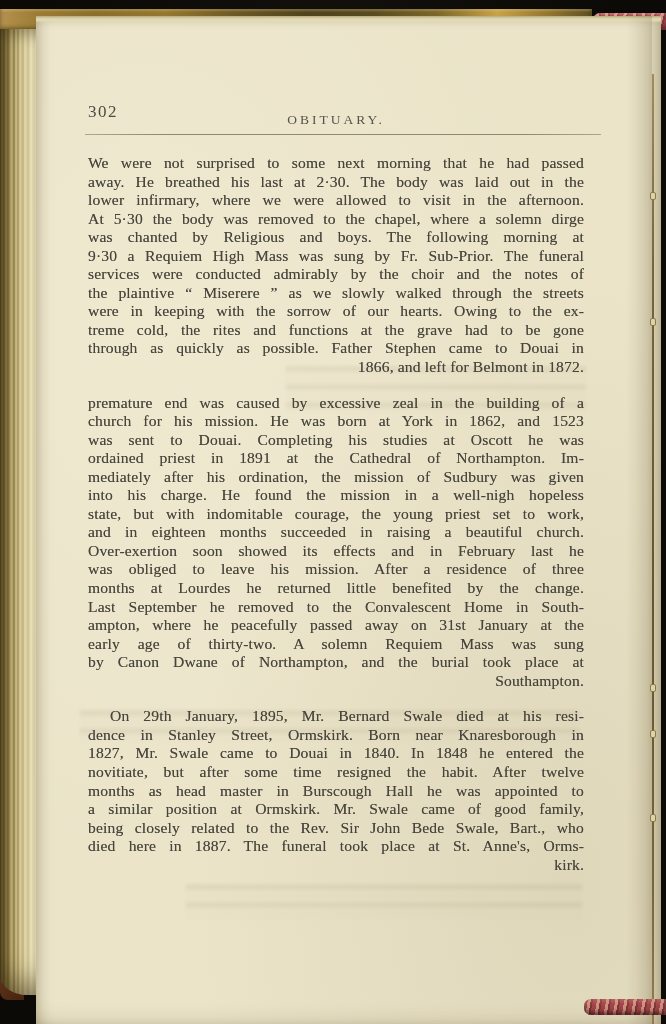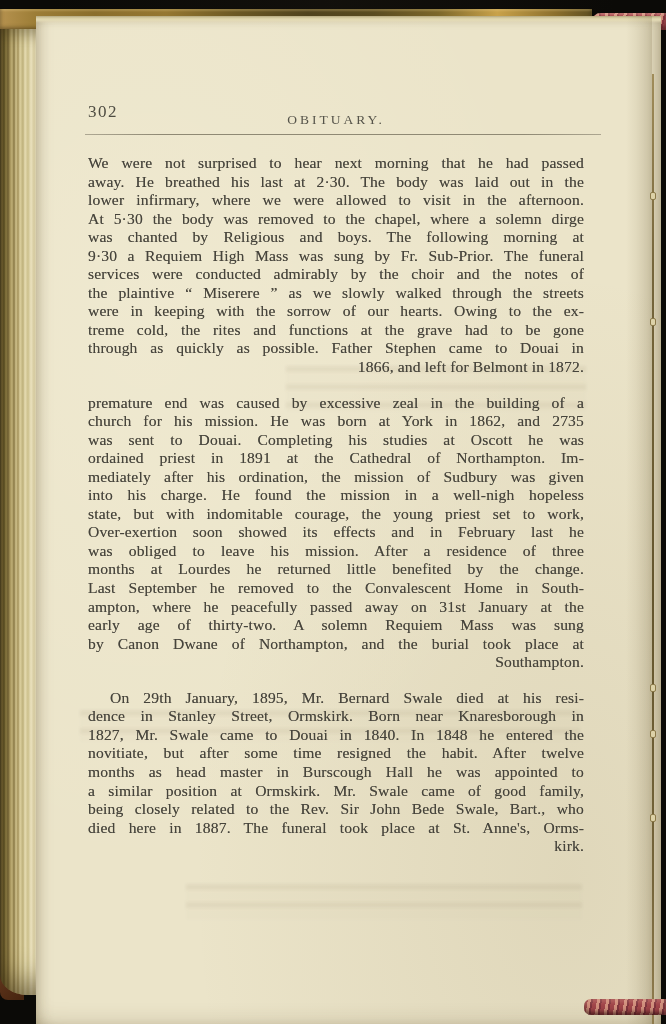--- a/index.html
+++ b/index.html
@@ -142,41 +142,42 @@
   <div class="ghost g1"></div>
   <div class="ghost g2"></div>
   <div class="ghost g3"></div>
 
   <div class="page-number">302</div>
   <div class="running-head">OBITUARY.</div>
   <div class="header-rule"></div>
 
   <div class="text-col">
       <div class="para">
-        <div class="line jl">We were not surprised to hear next morning that he had passed</div>
+        <div class="line jl">We were not surprised to some next morning that he had passed</div>
         <div class="line jl">away. He breathed his last at 2·30. The body was laid out in the</div>
         <div class="line jl">lower infirmary, where we were allowed to visit in the afternoon.</div>
         <div class="line jl">At 5·30 the body was removed to the chapel, where a solemn dirge</div>
         <div class="line jl">was chanted by Religious and boys. The following morning at</div>
         <div class="line jl">9·30 a Requiem High Mass was sung by Fr. Sub-Prior. The funeral</div>
         <div class="line jl">services were conducted admirably by the choir and the notes of</div>
         <div class="line jl">the plaintive “ Miserere ” as we slowly walked through the streets</div>
         <div class="line jl">were in keeping with the sorrow of our hearts. Owing to the ex-</div>
         <div class="line jl">treme cold, the rites and functions at the grave had to be gone</div>
         <div class="line jl">through as quickly as possible. Father Stephen came to Douai in</div>
         <div class="line last">1866, and left for Belmont in 1872.</div>
       </div>
       <div class="para">
         <div class="line jl">premature end was caused by excessive zeal in the building of a</div>
-        <div class="line jl">church for his mission. He was born at York in 1862, and 2735</div>
+        <div class="line jl">church for his mission. He was born at York in 1862, and 1523</div>
         <div class="line jl">was sent to Douai. Completing his studies at Oscott he was</div>
         <div class="line jl">ordained priest in 1891 at the Cathedral of Northampton. Im-</div>
         <div class="line jl">mediately after his ordination, the mission of Sudbury was given</div>
         <div class="line jl">into his charge. He found the mission in a well-nigh hopeless</div>
         <div class="line jl">state, but with indomitable courage, the young priest set to work,</div>
+        <div class="line jl">and in eighteen months succeeded in raising a beautiful church.</div>
         <div class="line jl">Over-exertion soon showed its effects and in February last he</div>
         <div class="line jl">was obliged to leave his mission. After a residence of three</div>
         <div class="line jl">months at Lourdes he returned little benefited by the change.</div>
         <div class="line jl">Last September he removed to the Convalescent Home in South-</div>
         <div class="line jl">ampton, where he peacefully passed away on 31st January at the</div>
         <div class="line jl">early age of thirty-two. A solemn Requiem Mass was sung</div>
         <div class="line jl">by Canon Dwane of Northampton, and the burial took place at</div>
         <div class="line last">Southampton.</div>
       </div>
       <div class="para">

